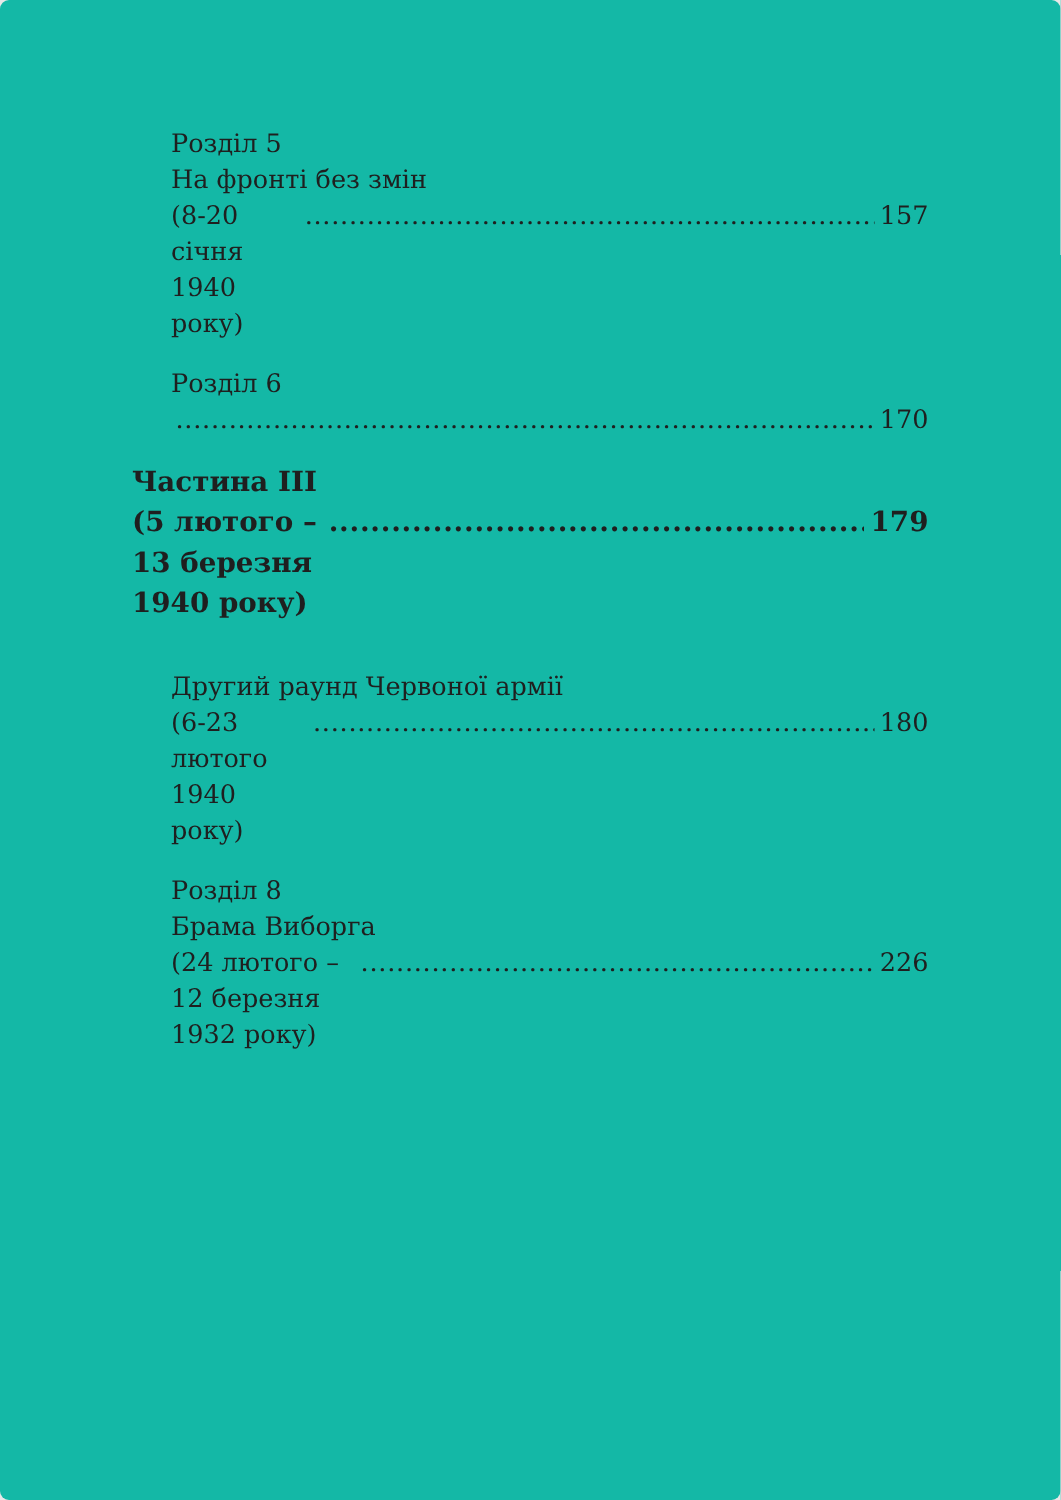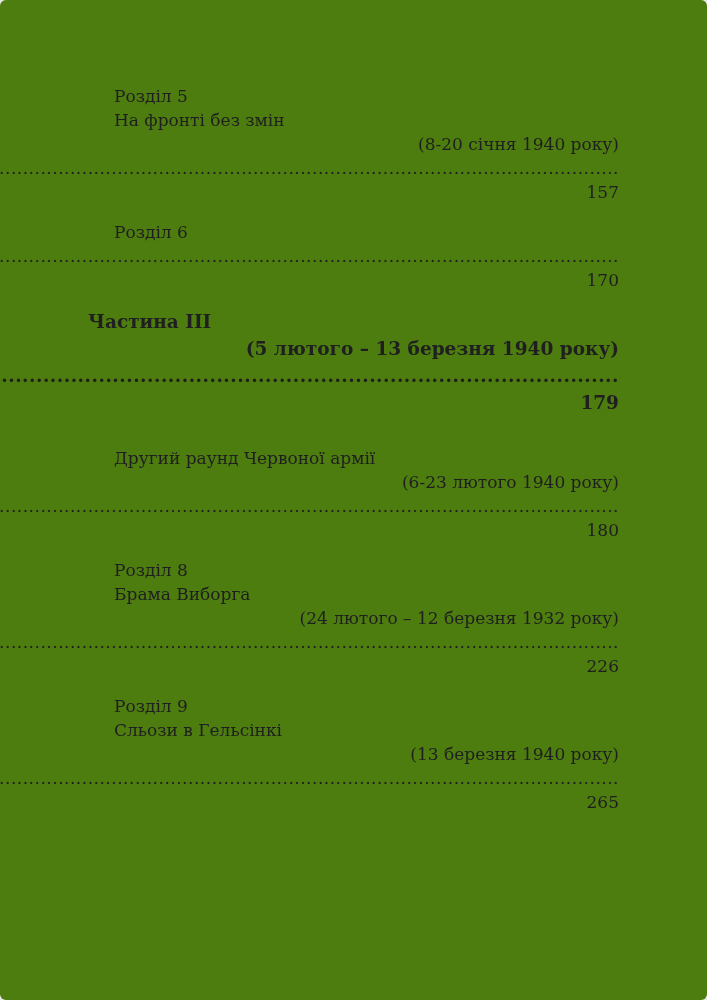--- a/index.html
+++ b/index.html
@@ -1,21 +1,21 @@
 <!DOCTYPE html>
 <html><head>
 <meta charset="utf-8">
 <style>
   html, body { margin: 0; padding: 0; background: #e8e8e8; }
   .page {
     position: relative;
     width: 707px;
     height: 1000px;
     margin: 0 auto;
-    background: #4d7c0f;
+    background: #14b8a6;
     color: #1f1f1f;
     font-family: "DejaVu Serif", "Liberation Serif", serif;
     overflow: hidden;
     border-radius: 6px;
   }
   .toc {
     position: absolute;
     left: 88px;
     top: 84px;
     width: 531px;
@@ -30,22 +30,21 @@
   }
   .entry.part {
     padding-left: 0;
     font-weight: bold;
     font-size: 18.5px;
     line-height: 27px;
     margin-bottom: 30px;
   }
   .dotrow {
     display: flex;
-    align-items: flex-end;
-    flex-direction: column;
+    align-items: flex-start;
   }
   .dotrow .dots {
     flex: 1 1 auto;
     overflow: hidden;
     white-space: nowrap;
     min-width: 0;
     padding-left: 3px;
   }
   .dotrow .dots::after {
     content: "......................................................................................................................................................";
@@ -101,24 +100,15 @@
     <div class="entry chapter">
       <div>Розділ 8</div>
       <div>Брама Виборга</div>
       <div class="dotrow">
         <span>(24 лютого – 12 березня 1932 року)</span>
         <span class="dots"></span>
         <span class="pagenum">226</span>
       </div>
     </div>
 
-    <div class="entry chapter">
-      <div>Розділ 9</div>
-      <div>Сльози в Гельсінкі</div>
-      <div class="dotrow">
-        <span>(13 березня 1940 року)</span>
-        <span class="dots"></span>
-        <span class="pagenum">265</span>
-      </div>
-    </div>
 
   </div>
 </div>
 
 </body></html>

